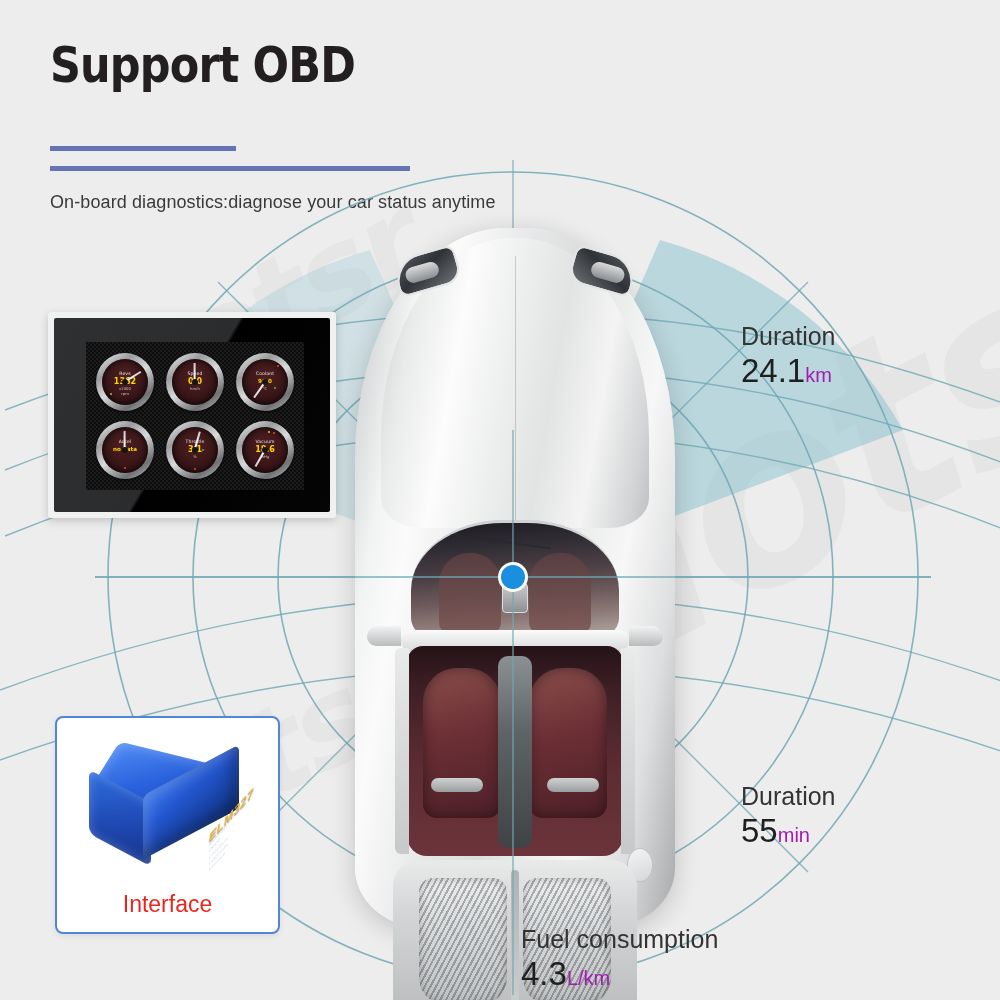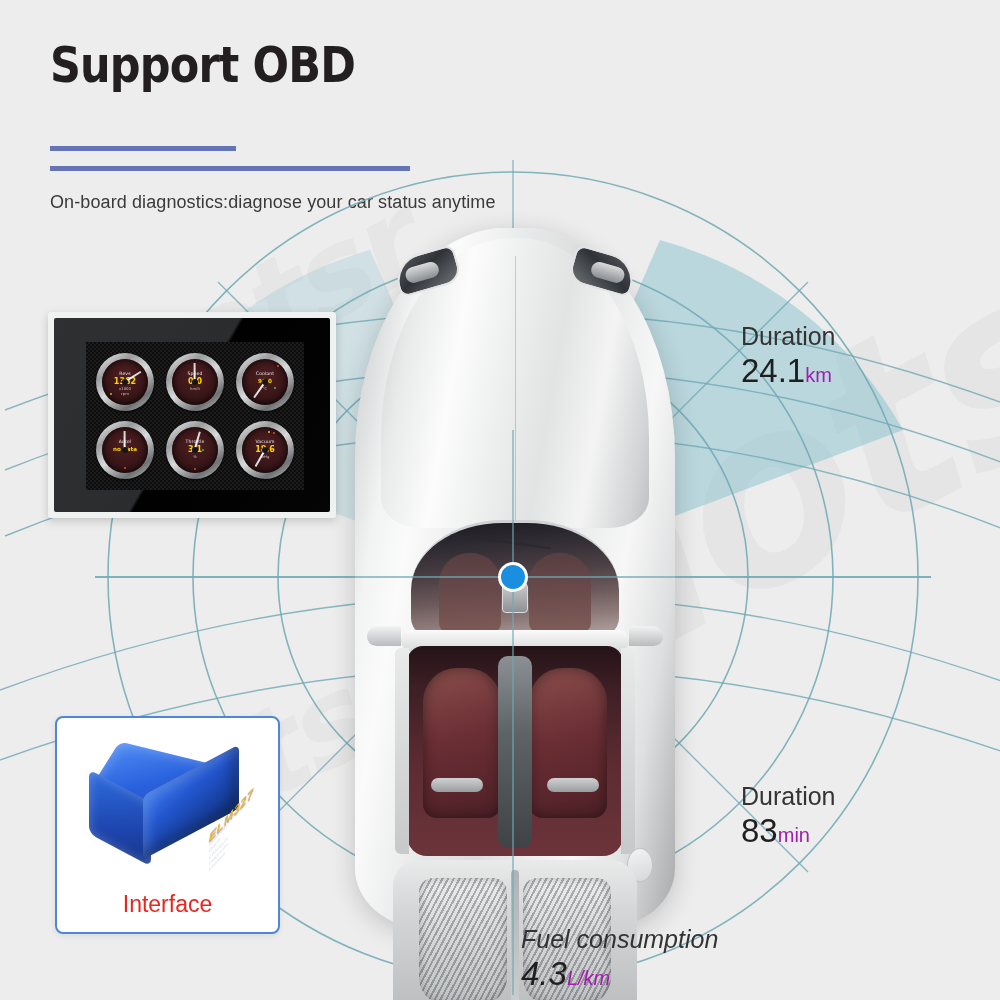--- a/index.html
+++ b/index.html
@@ -341,21 +341,21 @@
   .stat .stat-label {
     display: block; font-size: 25px; color: #333; line-height: 1.15;
   }
   .stat .stat-value {
     display: block; font-size: 33px; color: #1f1f1f; line-height: 1.2;
   }
   .stat .stat-unit { font-size: 20px; color: #a21caf; }
 
   .stat-mileage  { left: 741px; top: 322px; }
   .stat-duration { left: 741px; top: 782px; }
-  .stat-fuel     { left: 521px; top: 925px; font-style: italic; }
+  .stat-fuel     { left: 521px; top: 925px; }
 </style>
 </head>
 <body>
 
 <div id="page">
 
   <div class="wm wm-sm1"><span>aotsr</span></div>
   <div class="wm wm-big"><span>aotsr</span></div>
   <div class="wm wm-sm2"><span>aotsr</span></div>
 
@@ -550,21 +550,21 @@
     <div class="optional-text">Interface</div>
   </div>
 
   <div class="stat stat-mileage">
     <span class="stat-label">Duration</span>
     <span class="stat-value"><span>24.1</span><span class="stat-unit">km</span></span>
   </div>
 
   <div class="stat stat-duration">
     <span class="stat-label">Duration</span>
-    <span class="stat-value"><span>83</span><span class="stat-unit">min</span></span>
+    <span class="stat-value"><span>55</span><span class="stat-unit">min</span></span>
   </div>
 
   <div class="stat stat-fuel">
     <span class="stat-label">Fuel consumption</span>
     <span class="stat-value"><span>4.3</span><span class="stat-unit">L/km</span></span>
   </div>
 
 </div>
 
 </body></html>

